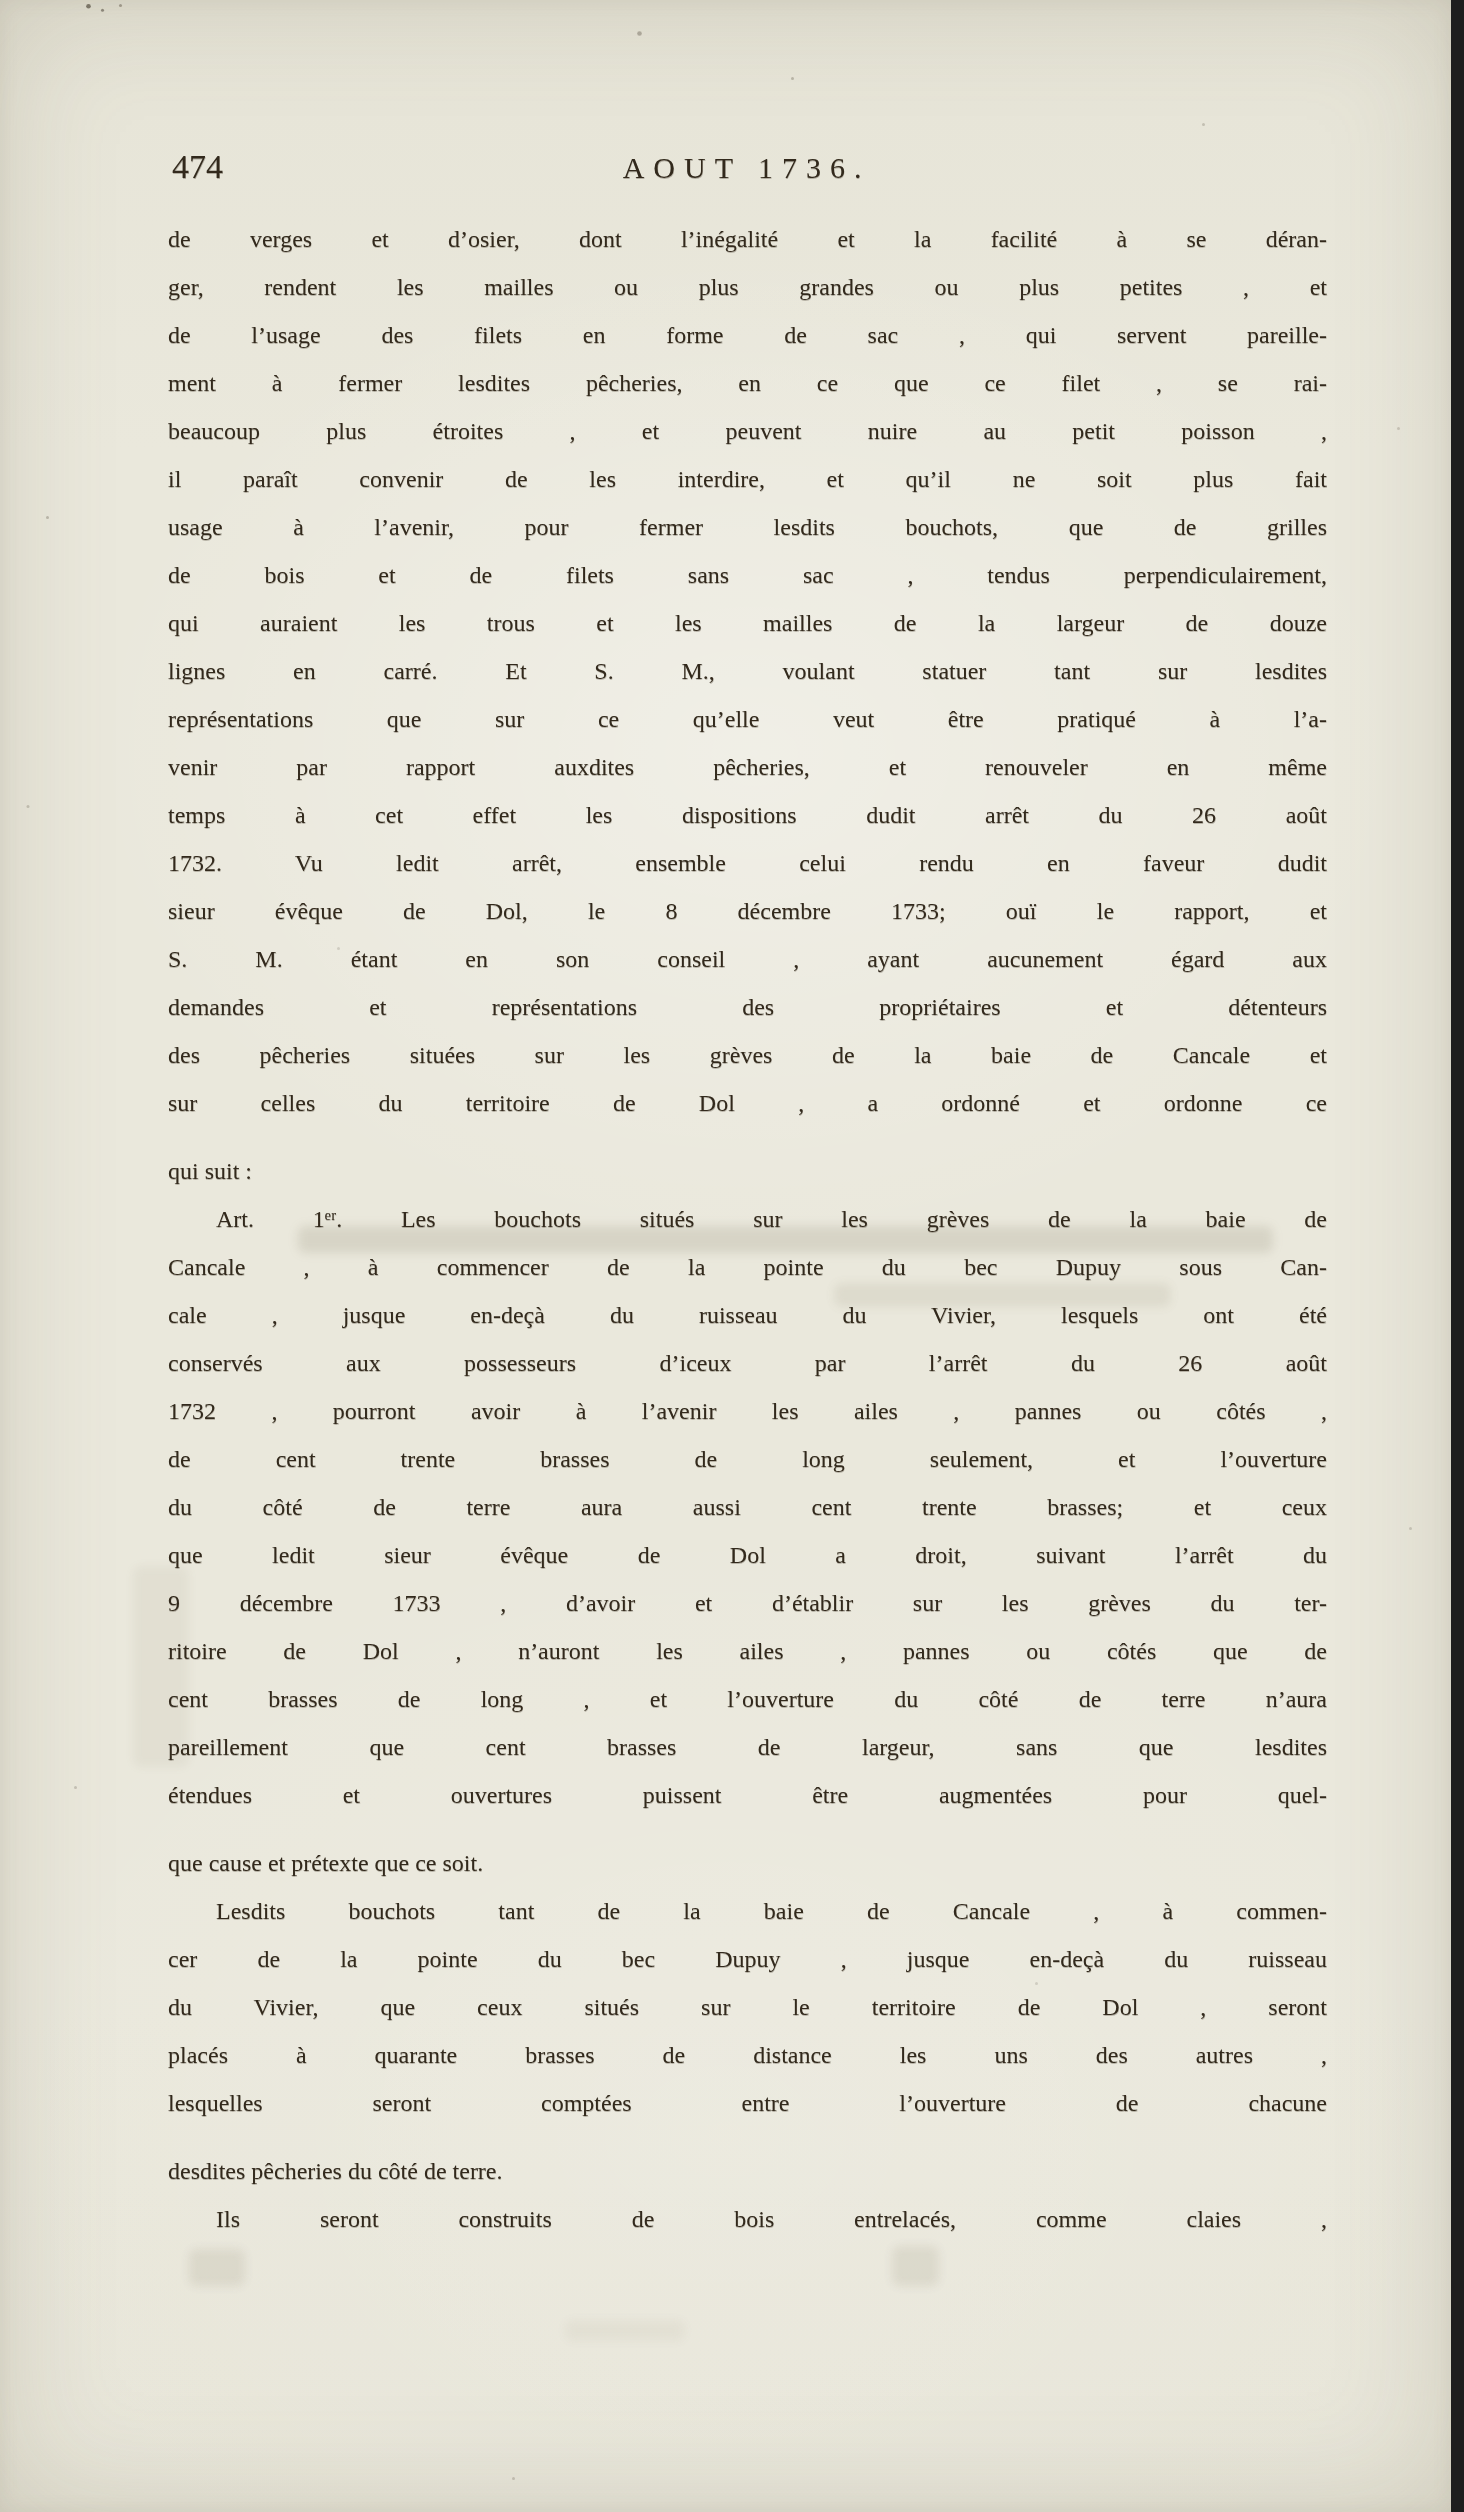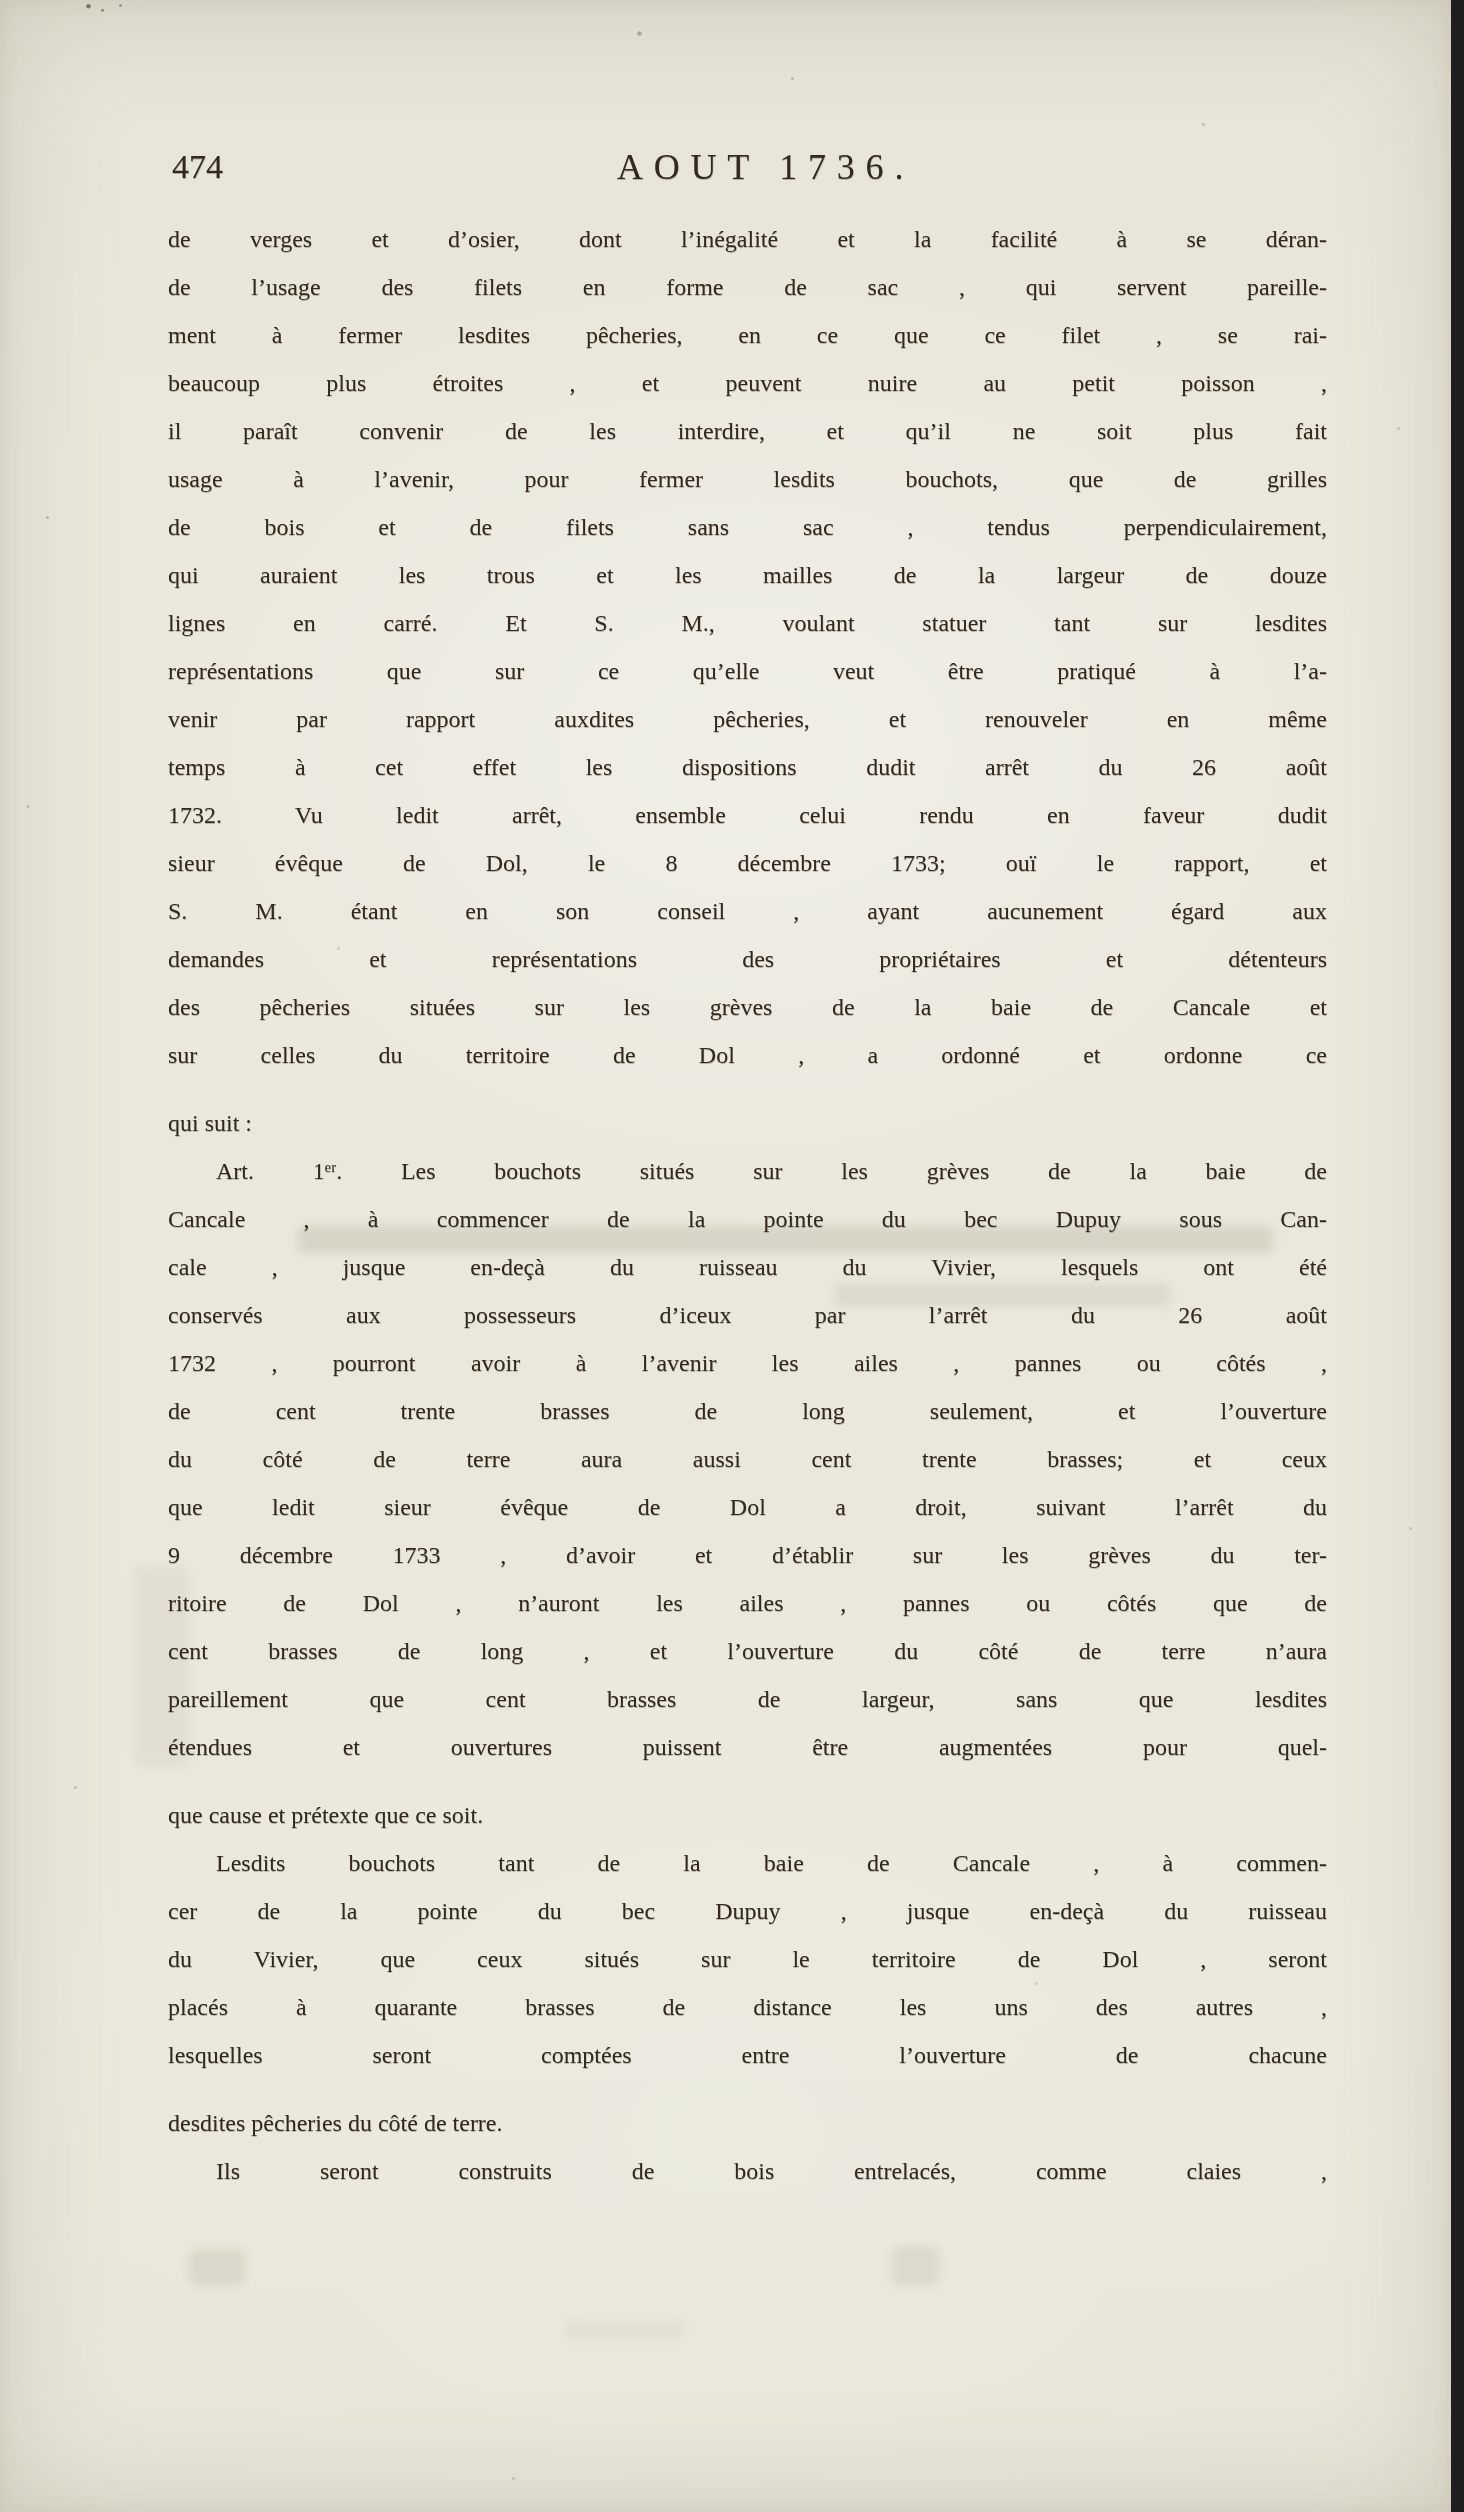--- a/index.html
+++ b/index.html
@@ -22,23 +22,22 @@
   .pageheader{
     position:absolute;left:172px;top:148px;width:1159px;height:40px;
   }
   .pageno{
     position:absolute;left:0;top:0;
     font-size:34px;line-height:37px;
     text-shadow:0.4px 0.5px 0 rgba(50,40,25,.3);
   }
   .runtitle{
     position:absolute;left:50%;top:2.4px;transform:translateX(-52%);
-    font-size:36px;line-height:35px;letter-spacing:.30em;white-space:nowrap;
+    font-size:30px;line-height:35px;letter-spacing:.30em;white-space:nowrap;
     text-shadow:0.4px 0.5px 0 rgba(50,40,25,.3);
-    margin-left:20px;
   }
   .textblock{
     position:absolute;left:168px;top:215px;width:1159px;
     font-size:24px;line-height:48px;
   }
   .line{
     text-align:justify;text-align-last:justify;
     white-space:normal;hyphens:none;
     text-shadow:0.3px 0.5px 0 rgba(50,40,25,.28);
   }
@@ -86,20 +85,21 @@
   <div class="ghost g5"></div>
   <div class="ghost g6"></div>
 
   <div class="pageheader">
     <div class="pageno">474</div>
     <div class="runtitle">AOUT 1736.</div>
   </div>
 
   <div class="textblock">
       <div class="line">de verges et d’osier, dont l’inégalité et la facilité à se déran-</div>
+      <div class="line">ger, rendent les mailles ou plus grandes ou plus petites , et</div>
       <div class="line">de l’usage des filets en forme de sac , qui servent pareille-</div>
       <div class="line">ment à fermer lesdites pêcheries, en ce que ce filet , se rai-</div>
       <div class="line">beaucoup plus étroites , et peuvent nuire au petit poisson ,</div>
       <div class="line">il paraît convenir de les interdire, et qu’il ne soit plus fait</div>
       <div class="line">usage à l’avenir, pour fermer lesdits bouchots, que de grilles</div>
       <div class="line">de bois et de filets sans sac , tendus perpendiculairement,</div>
       <div class="line">qui auraient les trous et les mailles de la largeur de douze</div>
       <div class="line">lignes en carré. Et S. M., voulant statuer tant sur lesdites</div>
       <div class="line">représentations que sur ce qu’elle veut être pratiqué à l’a-</div>
       <div class="line">venir par rapport auxdites pêcheries, et renouveler en même</div>

